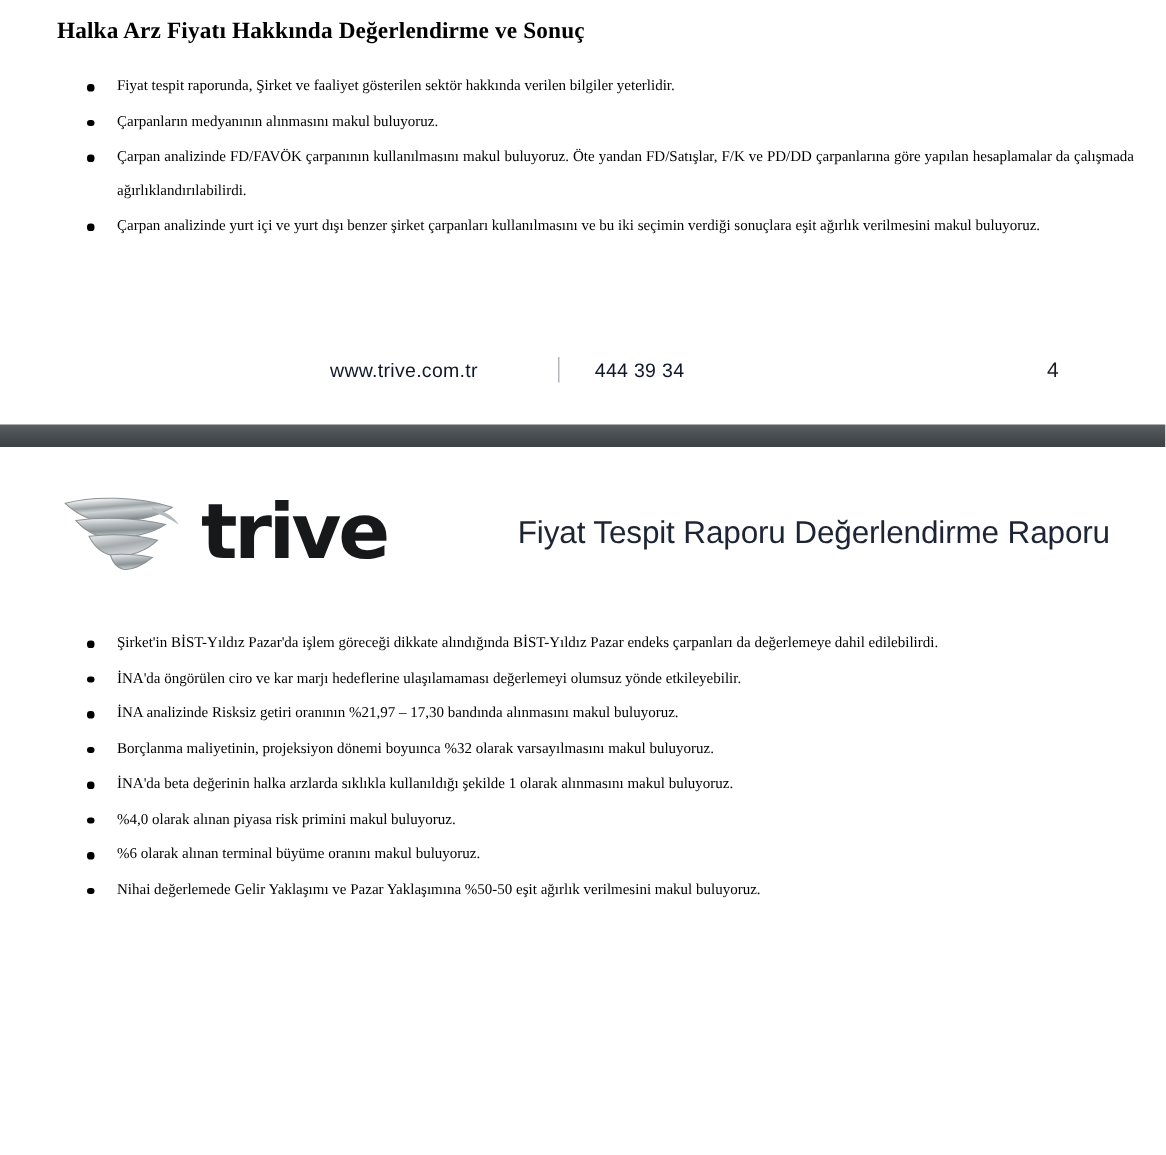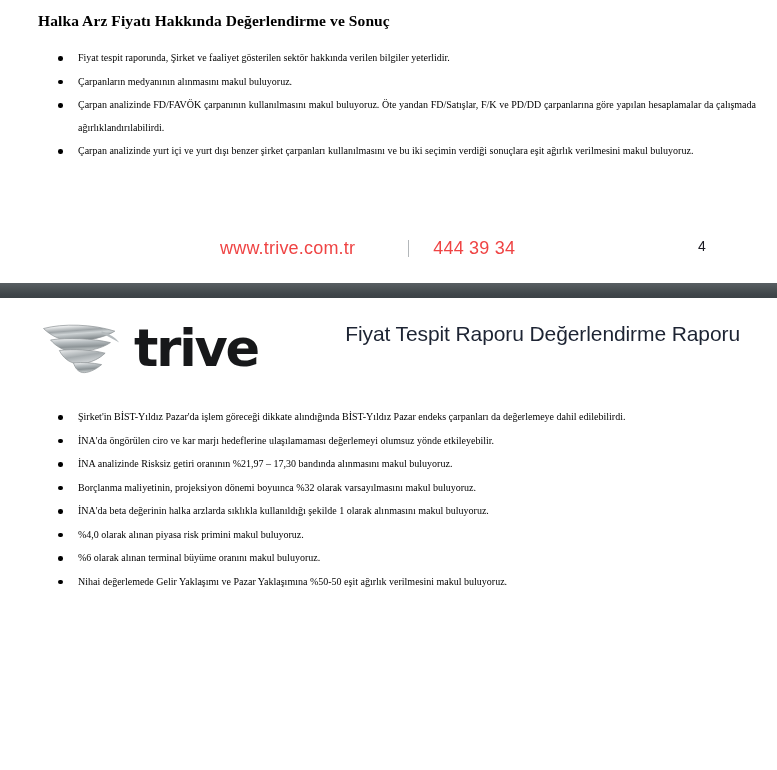--- a/index.html
+++ b/index.html
@@ -73,22 +73,22 @@
     width: 777px;
     height: 30px;
   }
   .footer-inner {
     position: absolute;
     left: 220px;
     top: 0;
     display: flex;
     align-items: center;
     font-family: "Liberation Sans", "DejaVu Sans", sans-serif;
-    font-size: 18px;
-    color: #ef4444;
+    font-size: 13px;
+    color: #0f172a;
     letter-spacing: 0.2px;
   }
   .footer-site { white-space: nowrap; }
   .footer-divider {
     display: inline-block;
     width: 1px;
     height: 17px;
     background: #b3b7ba;
     margin: 0 24px 0 53px;
   }
@@ -126,21 +126,21 @@
     background: #ffffff;
   }
 
   .brand-header {
     position: absolute;
     left: 40px;
     top: 20px;
     width: 700px;
     height: 72px;
     display: flex;
-    align-items: flex-start;
+    align-items: center;
   }
   .brand-logo {
     display: flex;
     align-items: center;
     width: 250px;
   }
   .logo-mark {
     width: 88px;
     height: 58px;
     flex: none;
@@ -161,21 +161,21 @@
     color: #1d2433;
     letter-spacing: -0.1px;
     white-space: nowrap;
     margin-left: 56px;
     margin-top: 4px;
   }
 
   .bullets-bottom {
     position: absolute;
     left: 48px;
-    top: 108px;
+    top: 120px;
     width: 712px;
   }
 
   .conclusion {
     position: absolute;
     left: 52px;
     top: 353px;
     width: 690px;
     font-size: 15.3px;
     line-height: 25px;

